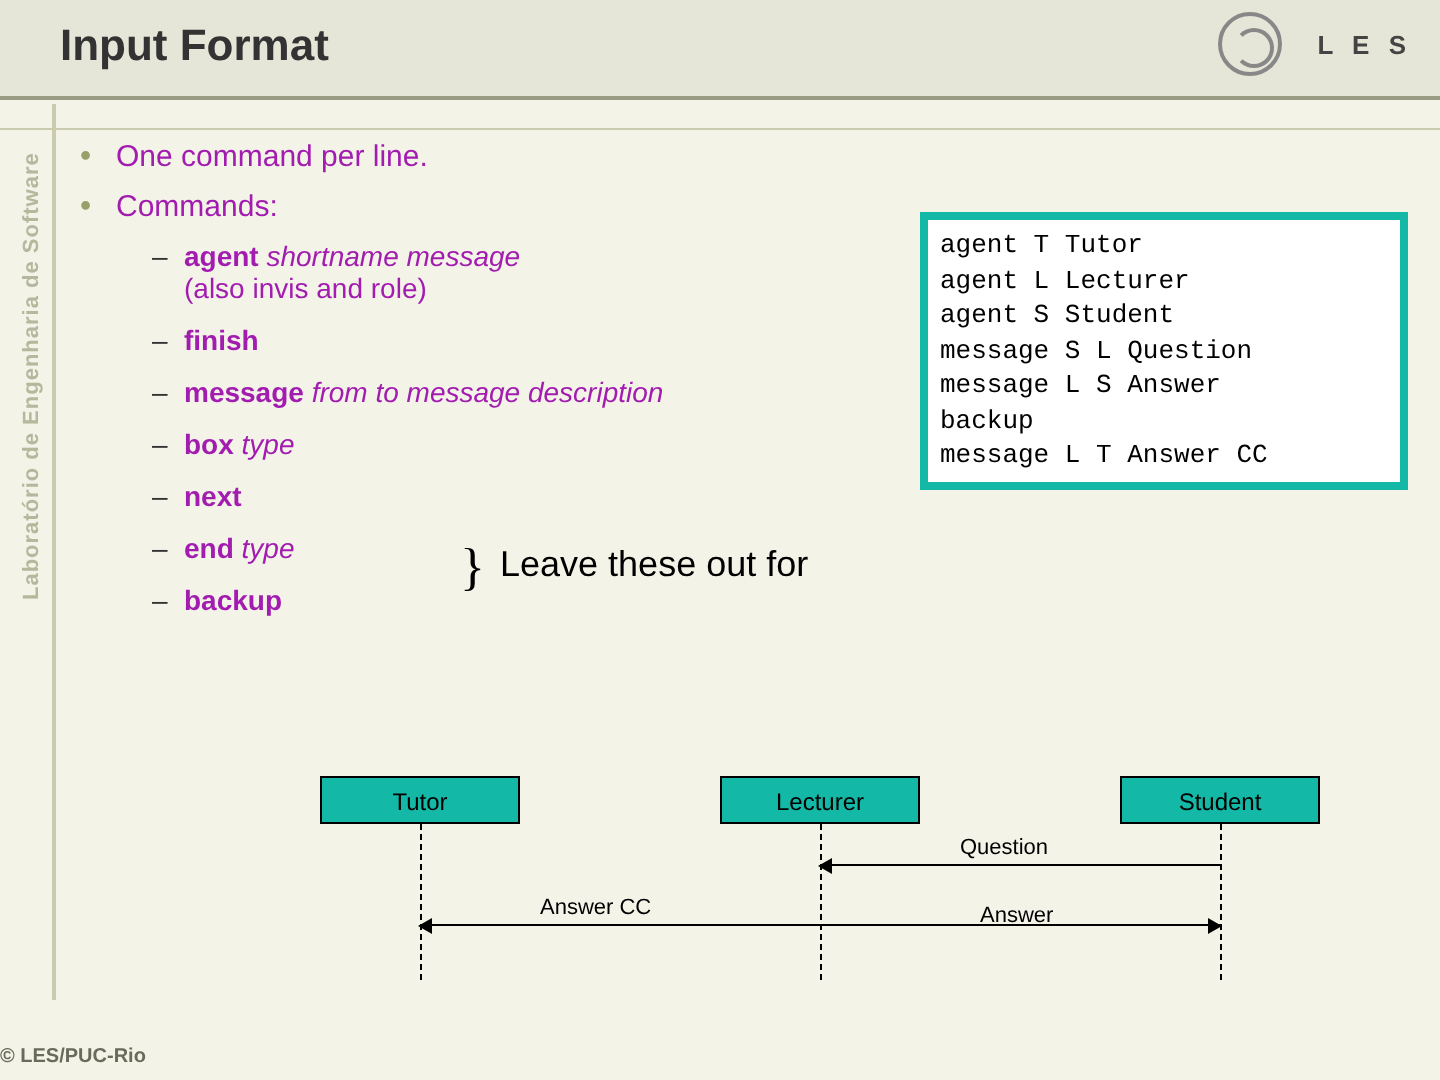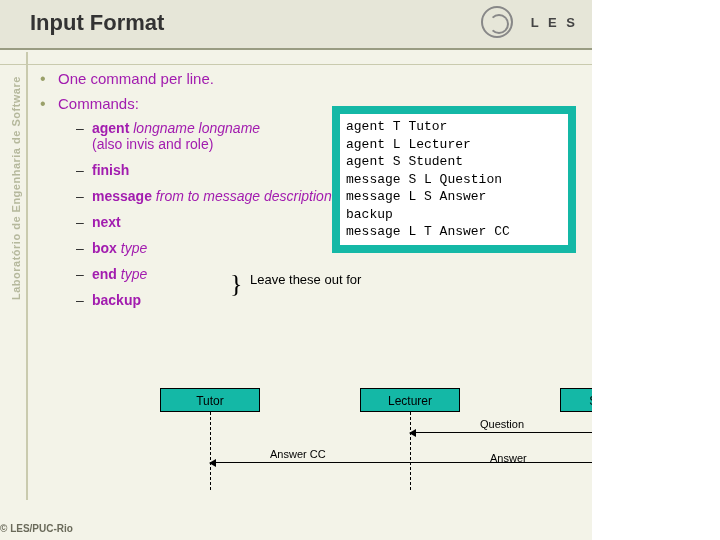--- a/index.html
+++ b/index.html
@@ -1,19 +1,19 @@
 <!DOCTYPE html>
 <html><head>
 <meta charset="utf-8">
 <style>
   * { box-sizing: border-box; margin: 0; padding: 0; }
   html, body { width: 720px; height: 540px; font-family: Verdana, Arial, sans-serif; background: #fff; }
   .slide {
     position: relative;
-    width: 592px; height: 540px;
+    width: 720px; height: 540px;
     background: #f3f3e8;
     overflow: hidden;
   }
   .title-band {
     position: absolute; left: 0; right: 0; top: 0; height: 50px;
     background: #e6e6d8;
     border-bottom: 2px solid #999c82;
   }
   .title-band h1 {
     position: absolute; left: 30px; top: 10px;
@@ -62,27 +62,27 @@
     position: relative; padding-left: 16px; margin-bottom: 10px; font-size: 14px;
   }
   .subitem::before {
     content: '–'; position: absolute; left: 0; color: #333;
   }
   .bold { font-weight: bold; }
   .ital { font-style: italic; }
   .codebox {
     position: absolute; right: 16px; top: 106px;
     width: 244px; padding: 4px 6px;
-    border: 8px solid #14b8a6; background: #fff;
+    border: 4px solid #14b8a6; background: #fff;
     font-family: "Courier New", monospace; font-size: 13px; line-height: 1.35;
     white-space: pre;
   }
   .annotation {
     position: absolute; left: 250px; top: 272px;
-    font-size: 13px; line-height: 1.2;
+    font-size: 18px; line-height: 1.2;
   }
   .bracket {
     position: absolute; left: 230px; top: 269px;
     font-size: 26px; font-family: serif;
   }
   .diagram {
     position: absolute; left: 130px; right: 20px; top: 388px; height: 105px;
   }
   .lifehead {
     position: absolute; top: 0; width: 100px; height: 24px;
@@ -137,38 +137,38 @@
     </div>
 
     <div class="bullet">
       <span>Commands:</span>
     </div>
 
     <div class="sublist">
       <div class="subitem">
         <span class="bold">agent</span>
         <span> </span>
-        <span class="ital">longname longname</span><br>
+        <span class="ital">shortname message</span><br>
         <span>(also invis and role)</span>
       </div>
       <div class="subitem">
         <span class="bold">finish</span>
       </div>
       <div class="subitem">
         <span class="bold">message</span>
         <span> </span>
         <span class="ital">from to message description</span>
       </div>
       <div class="subitem">
+        <span class="bold">box</span>
+        <span> </span>
+        <span class="ital">type</span>
+      </div>
+      <div class="subitem">
         <span class="bold">next</span>
-      </div>
-      <div class="subitem">
-        <span class="bold">box</span>
-        <span> </span>
-        <span class="ital">type</span>
       </div>
       <div class="subitem">
         <span class="bold">end</span>
         <span> </span>
         <span class="ital">type</span>
       </div>
       <div class="subitem">
         <span class="bold">backup</span>
       </div>
     </div>

